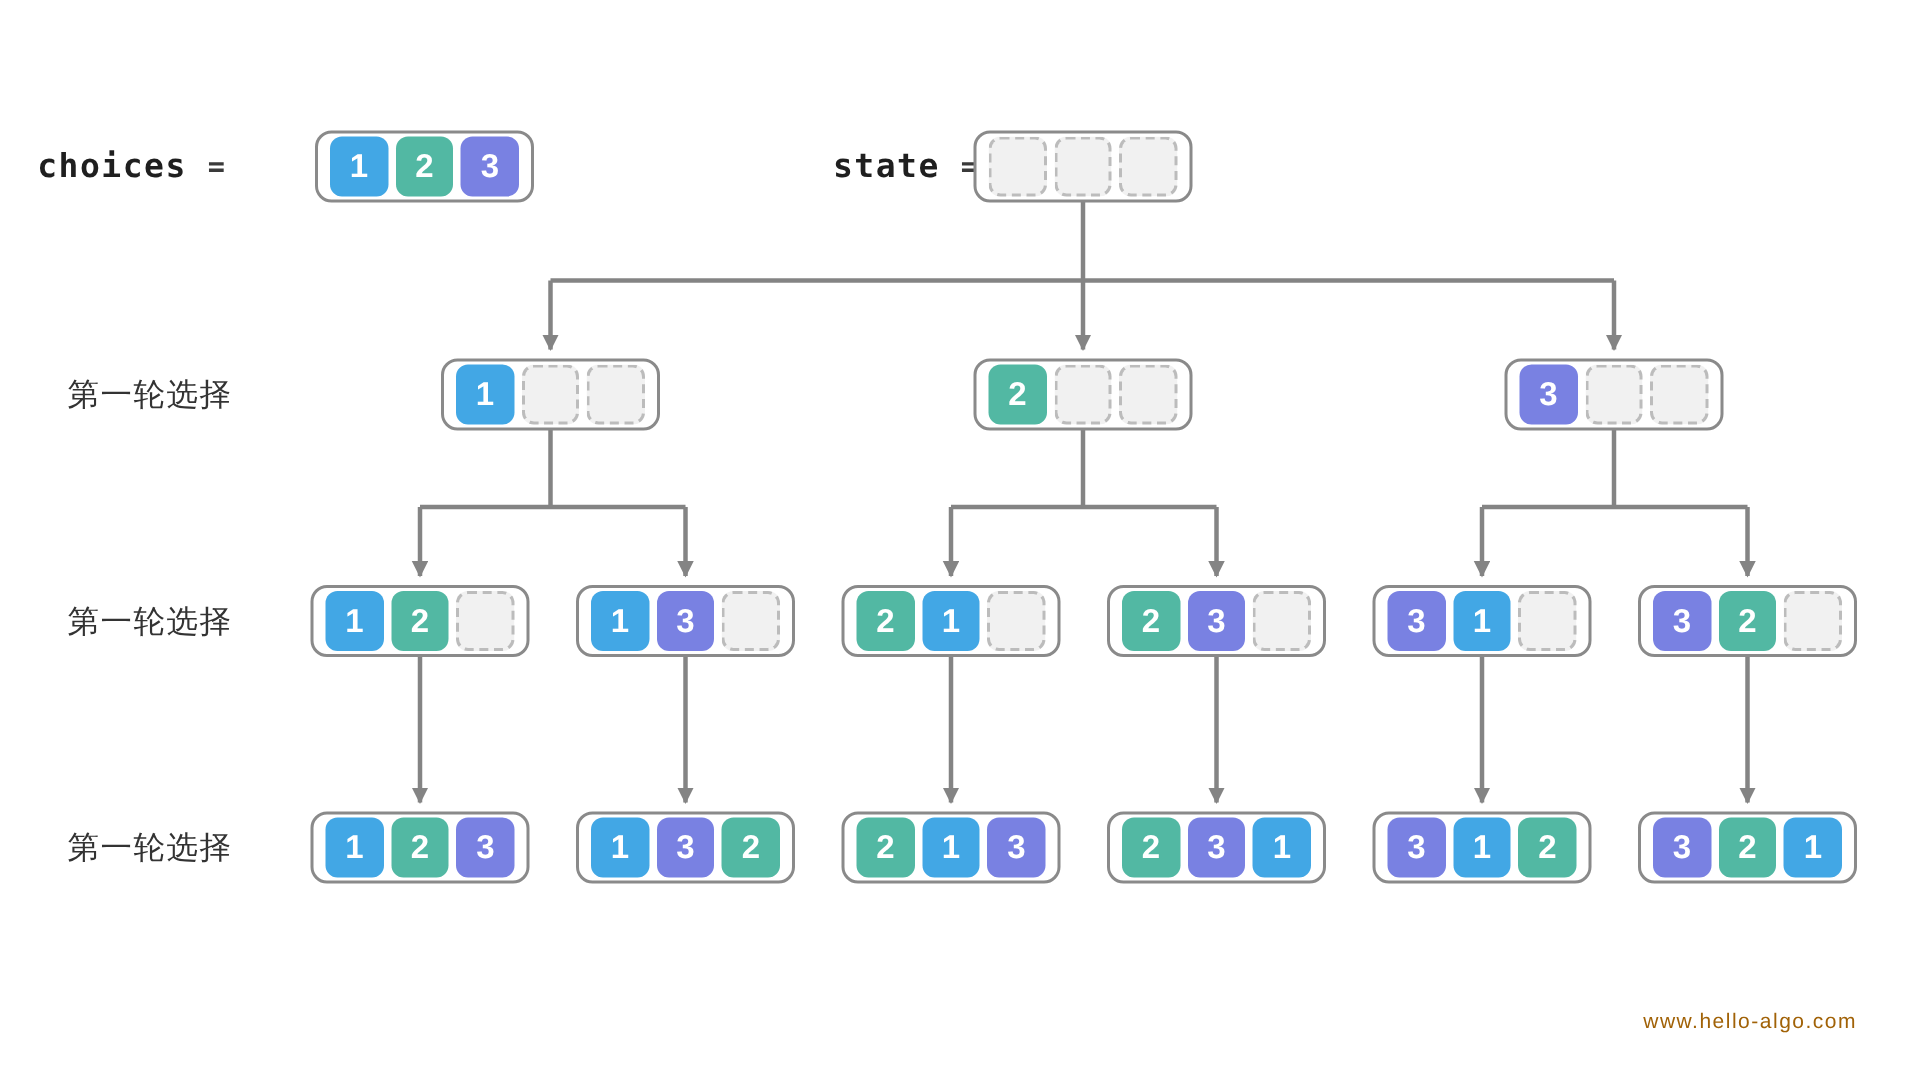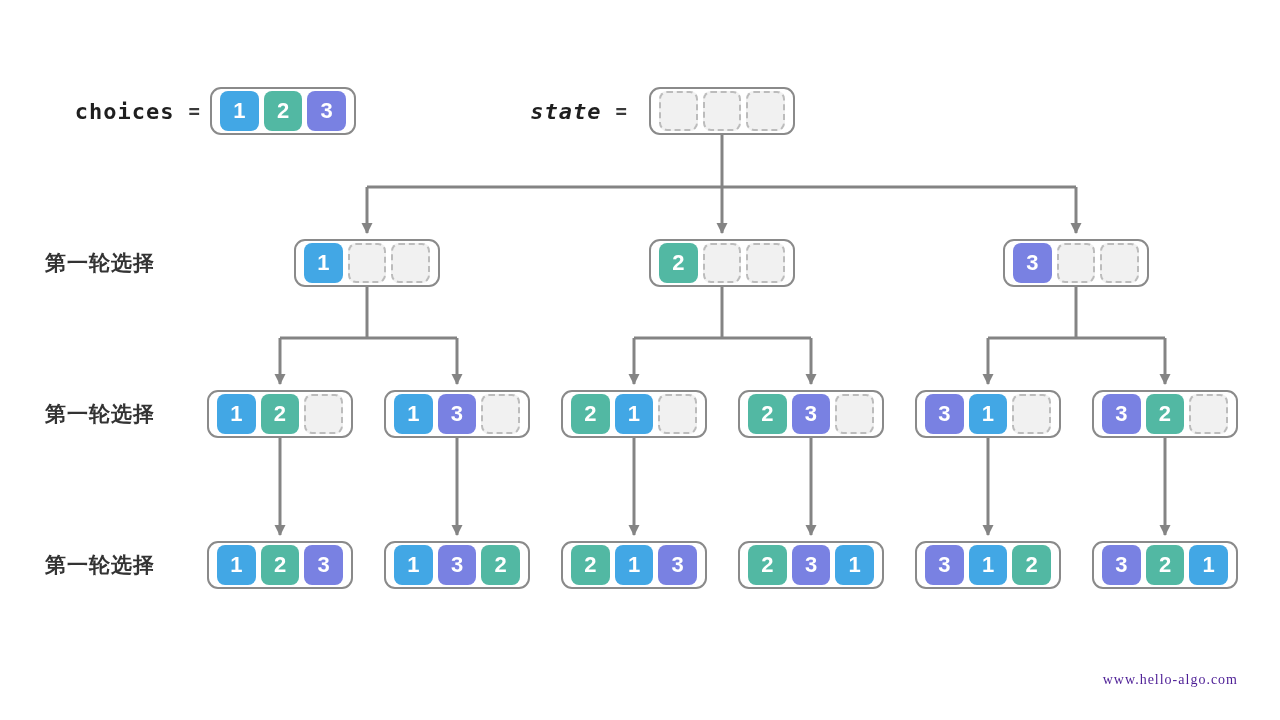--- a/index.html
+++ b/index.html
@@ -21,26 +21,26 @@
   }
   .cell.empty{background:#f1f1f1;border:2px dashed #bcbcbc;}
   .hdr{
     position:absolute;top:87px;height:48px;display:flex;align-items:center;gap:14px;
     font-family:"DejaVu Sans Mono","Liberation Mono",monospace;
   }
   .hdr .kw{font-size:22px;font-weight:700;color:#1f1f1f;letter-spacing:1px;}
   .hdr .eq{font-size:19px;font-weight:700;color:#3a3a3a;}
   .row-label{
     position:absolute;left:45px;height:48px;display:flex;align-items:center;
-    font-size:21px;color:#333333;font-weight:700;letter-spacing:1px;
+    font-size:21px;color:#333333;font-weight:400;letter-spacing:1px;
   }
   #watermark{
     position:absolute;right:42px;top:672px;
-    font-family:Liberation Serif, serif;
-    font-size:14px;color:#4c1d95;letter-spacing:1px;
+    font-family:Liberation Sans, sans-serif;
+    font-size:14px;color:#a16207;letter-spacing:1px;
   }
 </style>
 </head>
 <body>
 
 <div id="canvas">
 
   <svg id="connectors" viewBox="0 0 1280 720" xmlns="http://www.w3.org/2000/svg">
     <defs>
       <marker id="arrowhead" markerUnits="userSpaceOnUse" markerWidth="12" markerHeight="12" refX="10" refY="5.5" orient="auto">
@@ -67,33 +67,33 @@
         <path d="M1165,338 V384" marker-end="url(#arrowhead)"></path>
         <path d="M280,437 V535" marker-end="url(#arrowhead)"></path>
         <path d="M457,437 V535" marker-end="url(#arrowhead)"></path>
         <path d="M634,437 V535" marker-end="url(#arrowhead)"></path>
         <path d="M811,437 V535" marker-end="url(#arrowhead)"></path>
         <path d="M988,437 V535" marker-end="url(#arrowhead)"></path>
         <path d="M1165,437 V535" marker-end="url(#arrowhead)"></path>
       </g>
   </svg>
 
-  <div class="hdr" id="choices-hdr" style="right:1080px;margin-left:40px;">
+  <div class="hdr" id="choices-hdr" style="right:1130px;margin-left:40px;">
     <span class="kw">choices</span>
     <span class="eq">=</span>
   </div>
   <div id="choices-box-slot">
       <div class="abox" style="left: 210px; top: 87px; border-color: rgb(138, 138, 138);">
         <div class="cell" style="background: rgb(66, 167, 229);">1</div>
         <div class="cell" style="background: rgb(82, 184, 163);">2</div>
         <div class="cell" style="background: rgb(121, 129, 226);">3</div>
       </div>
     </div>
 
-  <div class="hdr" id="state-hdr" style="right:653px;font-style:italic;">
+  <div class="hdr" id="state-hdr" style="right:628px;">
     <span class="kw">state</span>
     <span class="eq">=</span>
   </div>
   <div id="state-box-slot">
       <div class="abox" style="left: 649px; top: 87px; border-color: rgb(138, 138, 138);">
         <div class="cell empty"></div>
         <div class="cell empty"></div>
         <div class="cell empty"></div>
       </div>
     </div>

